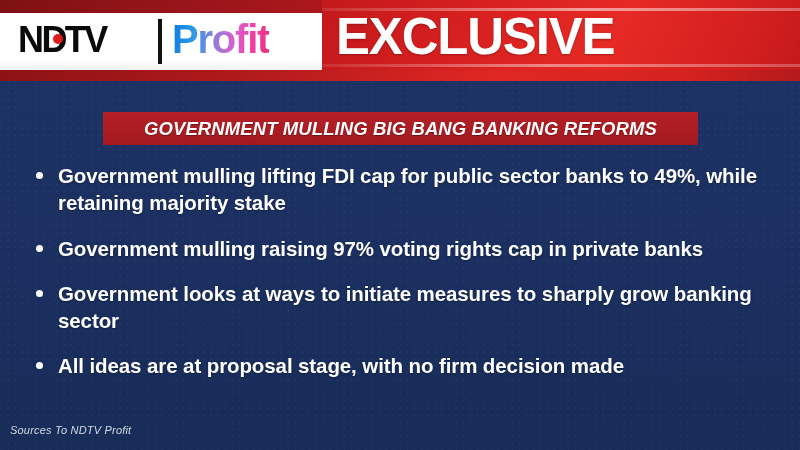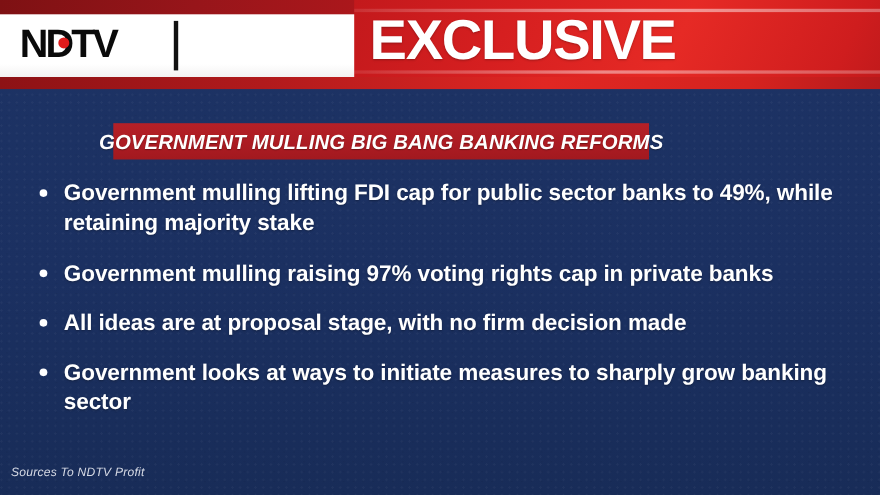--- a/index.html
+++ b/index.html
@@ -115,21 +115,21 @@
     -webkit-background-clip: text;
     background-clip: text;
     color: transparent;
     -webkit-text-fill-color: transparent;
   }
 
   
   #headline-bar {
     position: absolute;
     left: 103px; top: 112px;
-    width: 487px; height: 33px;
+    width: 595px; height: 33px;
     background: linear-gradient(180deg, #b42027 0%, #ad1c23 50%, #a2191f 100%);
     display: flex;
     align-items: center;
     justify-content: center;
   }
   #headline-bar .headline-text {
     font-size: 18.5px;
     font-weight: bold;
     font-style: italic;
     color: #ffffff;
@@ -186,20 +186,21 @@
     <div class="top-red-strip"></div>
 
     <div class="white-band"></div>
 
     <div class="ndtv-logo">NDTV</div>
 
     <div class="ndtv-dot"></div>
 
     <div class="logo-divider"></div>
 
+    <div class="profit-word">Profit</div>
 
     <div class="exclusive-block">
       <div class="exclusive-word">EXCLUSIVE</div>
     </div>
 
     <div class="bottom-red-strip"></div>
   </div>
 
   <div id="headline-bar">
     <div class="headline-text">GOVERNMENT MULLING BIG BANG BANKING REFORMS</div>
@@ -212,25 +213,25 @@
       <span class="btext">Government mulling lifting FDI cap for public sector banks to 49%, while retaining majority stake</span>
     </div>
 
     <div class="bullet">
       <span class="dot"></span>
       <span class="btext">Government mulling raising 97% voting rights cap in private banks</span>
     </div>
 
     <div class="bullet">
       <span class="dot"></span>
+      <span class="btext">Government looks at ways to initiate measures to sharply grow banking sector</span>
+    </div>
+
+    <div class="bullet">
+      <span class="dot"></span>
       <span class="btext">All ideas are at proposal stage, with no firm decision made</span>
     </div>
 
-    <div class="bullet">
-      <span class="dot"></span>
-      <span class="btext">Government looks at ways to initiate measures to sharply grow banking sector</span>
-    </div>
-
   </div>
 
   <div id="footer-source">Sources To NDTV Profit</div>
 
 </div>
 
 </body></html>

